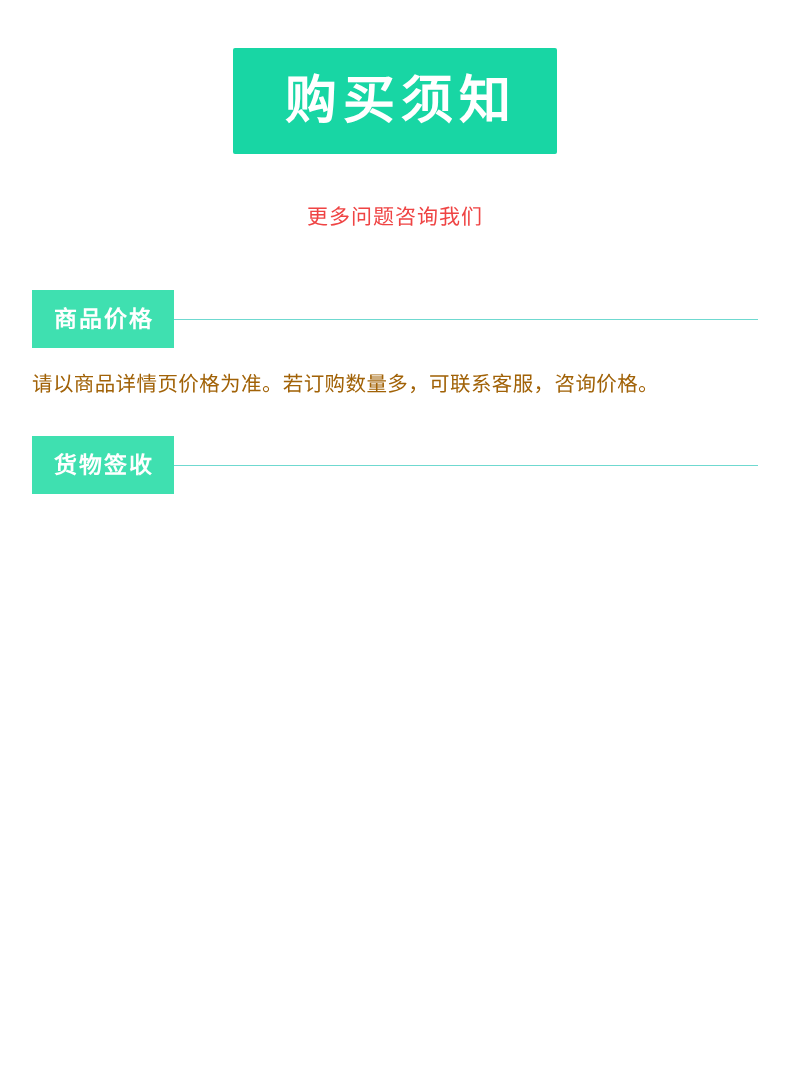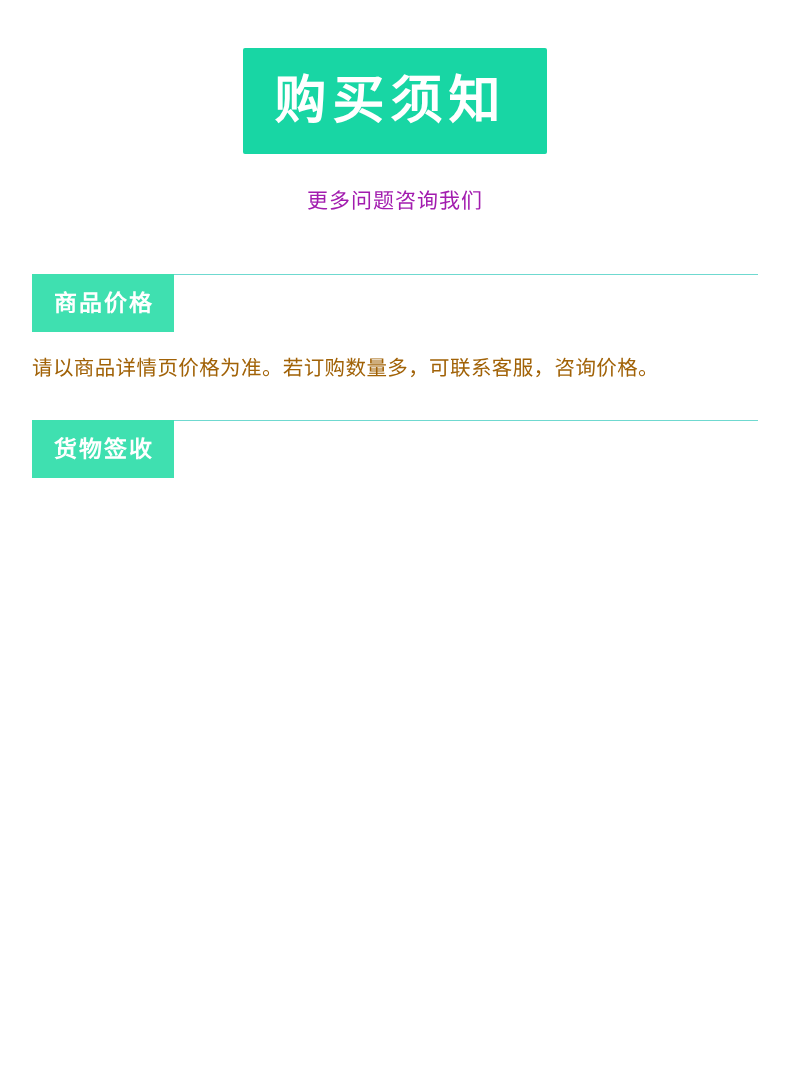--- a/index.html
+++ b/index.html
@@ -28,45 +28,45 @@
     text-align: center;
   }
   .title-banner {
     display: inline-block;
     background: #18d6a4;
     color: #ffffff;
     font-size: 52px;
     font-weight: bold;
     letter-spacing: 6px;
     line-height: 1;
-    padding: 26px 40px 28px 31px;
+    padding: 26px 40px 28px 52px;
     border-radius: 2px;
   }
   .subtitle {
-    margin-top: 30px;
+    margin-top: 46px;
     font-size: 21px;
-    color: #a21caf;
+    color: #ef4444;
     letter-spacing: 1px;
   }
 
   
   .sections {
     margin-top: 60px;
     padding: 0 32px 0 32px;
   }
   .section {
     margin-bottom: 34px;
   }
   .section:last-child {
     margin-bottom: 16px;
   }
 
   .section-head {
     display: flex;
-    align-items: flex-start;
+    align-items: center;
     height: 58px;
   }
   .section-tag {
     background: #3fe0b0;
     color: #ffffff;
     font-size: 23px;
     font-weight: bold;
     letter-spacing: 2px;
     line-height: 58px;
     height: 58px;

